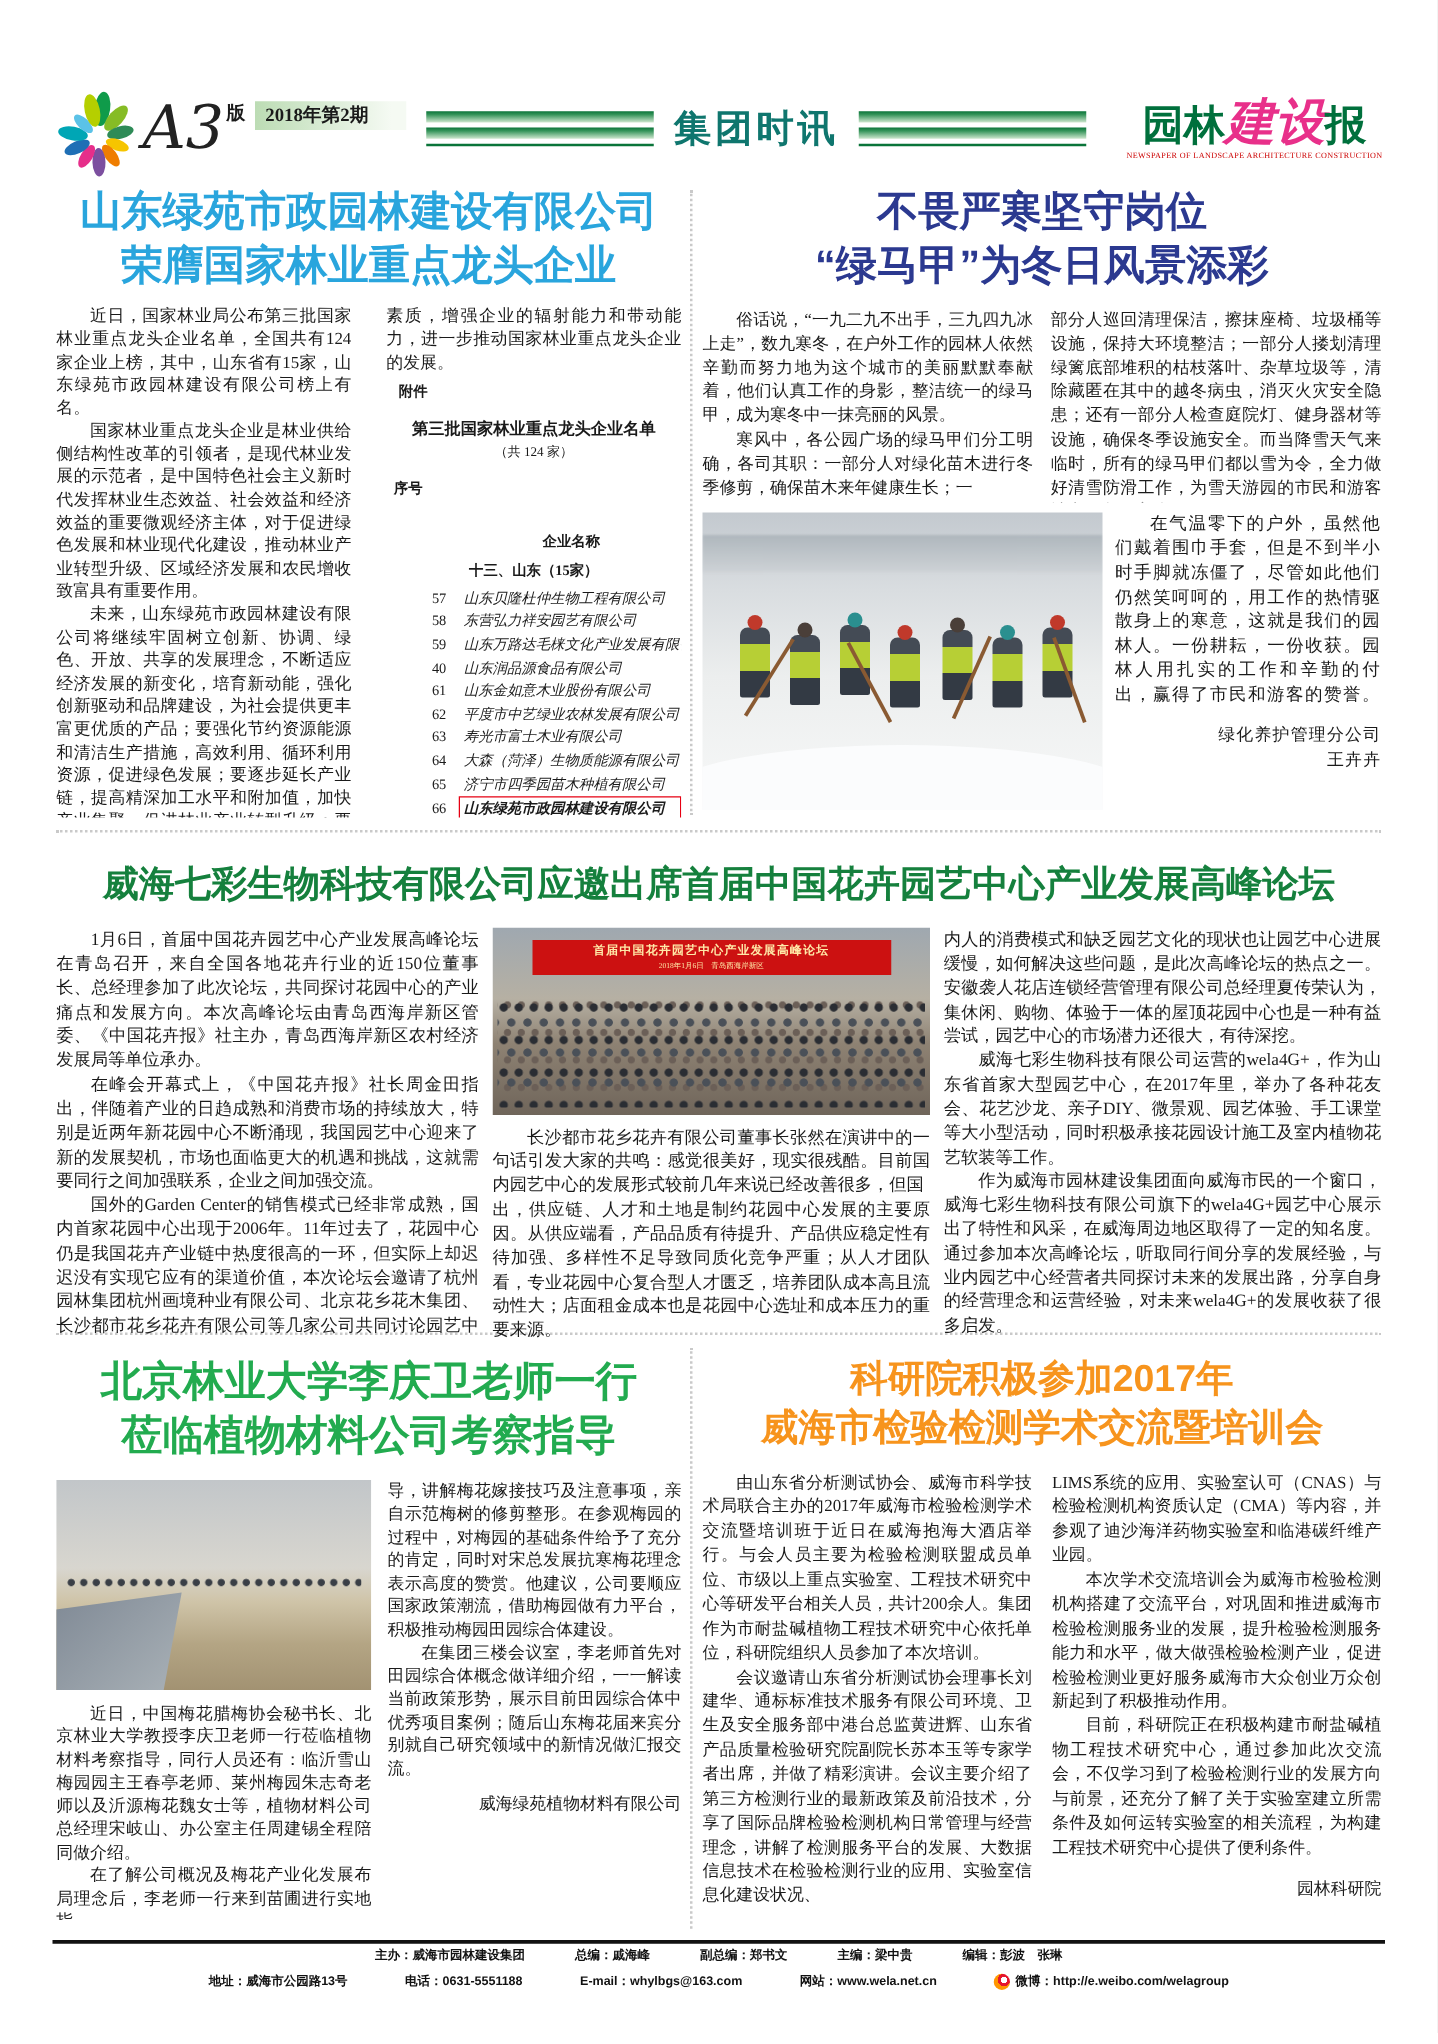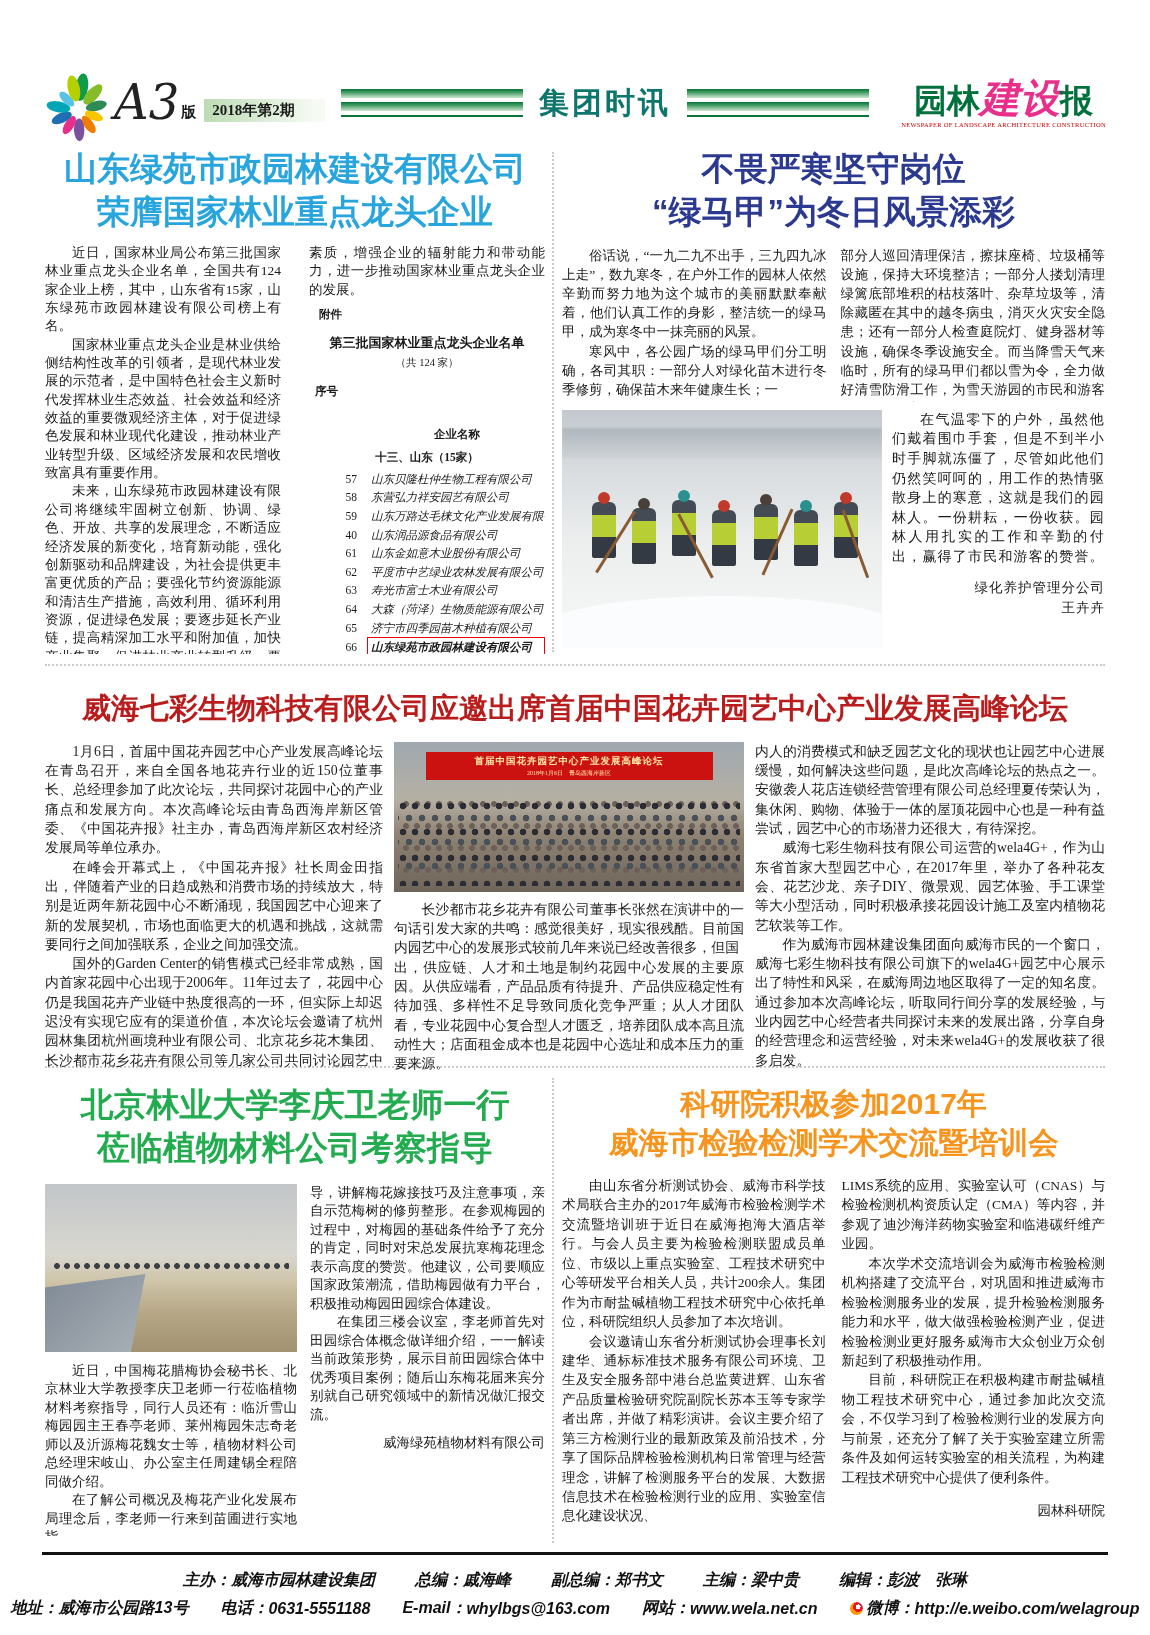--- a/index.html
+++ b/index.html
@@ -19,21 +19,21 @@
   .pt2 { background:#86bc25; transform:rotate(42deg)  scale(1.05); }
   .pt3 { background:#2e8b57; transform:rotate(76deg)  scale(0.9); }
   .pt4 { background:#f6c500; transform:rotate(110deg) scale(0.8); }
   .pt5 { background:#ef7d00; transform:rotate(144deg) scale(0.85); }
   .pt6 { background:#7c4f9f; transform:rotate(178deg) scale(0.95); }
   .pt7 { background:#e62e8a; transform:rotate(212deg) scale(0.85); }
   .pt8 { background:#1f6fb5; transform:rotate(246deg) scale(0.9); }
   .pt9 { background:#00a6b5; transform:rotate(280deg) scale(1.0); }
   .pt10{ background:#5bc2e7; transform:rotate(314deg) scale(0.8); }
   .pt11{ background:#b5cf00; transform:rotate(348deg) scale(1.1); }
-  .edition { display:flex; align-items:flex-end; margin-left:4px; flex:0 0 auto; }
+  .edition { display:flex; align-items:flex-start; margin-left:4px; flex:0 0 auto; }
   .a3 { font-family:"DejaVu Serif",serif; font-style:italic; font-size:48px; line-height:0.9; color:#222; }
   .ban { font-size:15px; font-weight:bold; margin:0 8px 3px 2px; }
   .issue { font-size:15px; font-weight:bold; padding:2px 30px 2px 8px; margin-bottom:3px;
            background:linear-gradient(90deg,#bcdcb4,#f5faf3 90%); white-space:nowrap; }
   .bars { flex:1 1 auto; display:flex; flex-direction:column; gap:4px; margin:0 16px; align-self:center; }
   .bar { height:9px; background:linear-gradient(180deg,#0a7439 0%,#35945a 30%,#cfe7cf 100%); }
   .barline { height:2px; background:#0a7439; }
   .section-title { flex:0 0 auto; font-family:"Liberation Sans",sans-serif; font-weight:bold;
                    font-size:30px; color:#0f766e; letter-spacing:3px; }
   .masthead-logo { flex:0 0 auto; margin-left:16px; text-align:center; }
@@ -93,21 +93,21 @@
   .worker::before { content:''; position:absolute; left:6px; top:-10px; width:12px; height:12px;
     border-radius:50%; background:#4a3f39; }
   .worker.hat-red::before { background:#c0392b; }
   .worker.hat-teal::before { background:#2a8f8f; }
   .shovel { position:absolute; width:3px; height:72px; background:#8a5a32; }
   .a2-col3 { flex:1; text-align:justify; font-size:14px; line-height:1.4; letter-spacing:1.2px; overflow:hidden; }
   .a2-sig { font-size:13.5px; letter-spacing:1px; margin-top:12px; }
 
   
   .art3 { position:absolute; left:45px; top:676px; width:1060px; height:388px; }
-  .t-a3 { color:#b91c1c; font-size:29px; white-space:nowrap; margin-top:14px; }
+  .t-a3 { color:#15803d; font-size:29px; white-space:nowrap; margin-top:14px; }
   .a3-cols { margin-top:14px; height:330px; gap:11px; font-size:13.8px; line-height:1.4; }
   .a3c1 { width:338px; }
   .a3c2 { width:350px; }
   .a3c3 { flex:1; }
   .photo-group { width:100%; height:150px; position:relative; overflow:hidden; margin-bottom:8px;
     background:linear-gradient(180deg,#9fa8b0 0%,#b6b0a3 38%,#8e8273 62%,#6f655a 100%); }
   .pg-banner { position:absolute; left:9%; right:9%; top:10px; padding:3px 2px;
     background:#cc1111; color:#ffe9a8; text-align:center; }
   .pg-b1 { font-size:9.5px; font-weight:bold; letter-spacing:1px; white-space:nowrap; }
   .pg-b2 { font-size:6px; margin-top:1px; white-space:nowrap; }
@@ -136,23 +136,23 @@
 
   
   .art5 { position:absolute; left:562px; top:1076px; width:543px; height:466px; }
   .t-a5 { color:#f7941d; font-size:30px; margin-top:8px; }
   .a5-cols { margin-top:14px; height:352px; gap:16px; font-size:13.5px; line-height:1.44; }
   .a5-cols .col { flex:1; }
   .a5-sig { font-size:13.5px; margin-top:14px; }
 
   
   .footer { position:absolute; left:42px; right:42px; top:1552px; border-top:3px solid #111;
-    padding-top:15px; font-family:"Liberation Sans",sans-serif; font-size:16px; font-weight:bold; color:#111;font-style:italic; }
+    padding-top:2px; font-family:"Liberation Sans",sans-serif; font-size:10px; font-weight:bold; color:#111; }
   .f-row { display:flex; justify-content:center; gap:40px; margin-bottom:7px; white-space:nowrap; }
-  .f-row2 { gap:32px; }
+  .f-row2 { gap:46px; }
   .f-item { display:inline-flex; align-items:center; }
   .with-weibo::before { content:''; display:inline-block; width:13px; height:13px; border-radius:50%;
     margin-right:4px; background:radial-gradient(circle at 62% 38%, #ffffff 0 2.5px, #e6162d 2.5px 5px, #ff9500 5px); }
 </style>
 </head>
 <body>
 
 <div class="page">
 
   <div class="masthead">

